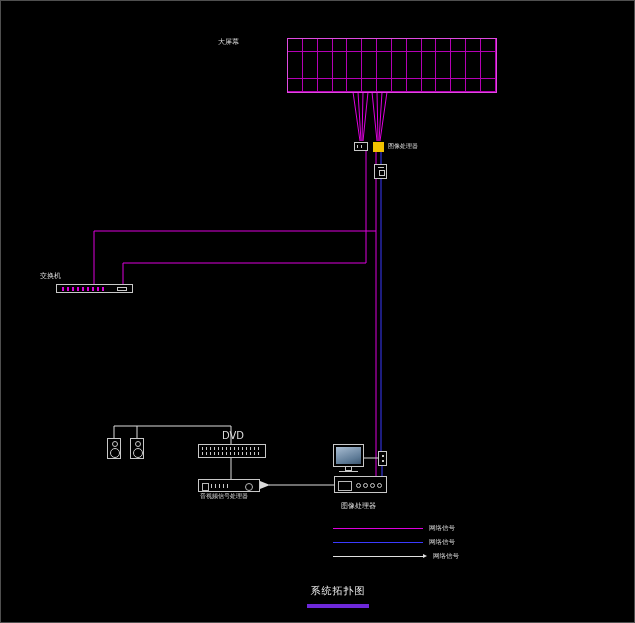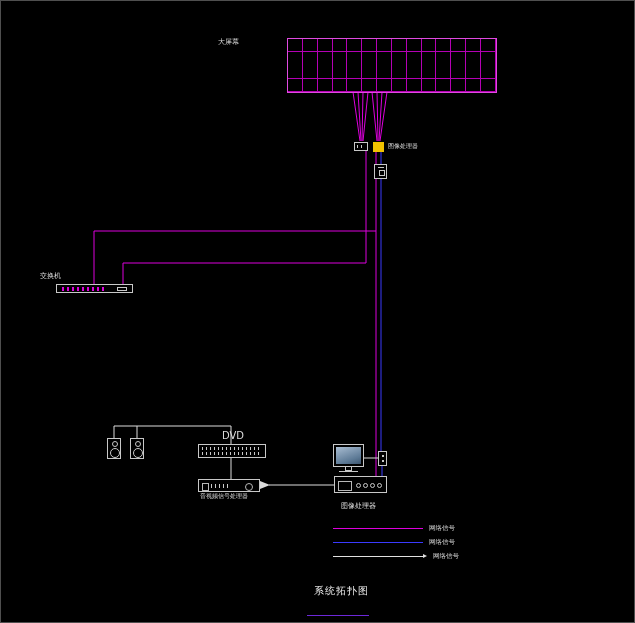--- a/index.html
+++ b/index.html
@@ -65,23 +65,23 @@
   .host-dots{position:absolute;right:4px;top:6px;display:flex;gap:2px;}
   .host-dots .dot{width:3px;height:3px;border:1px solid #c8c8c8;border-radius:50%;}
 
   .legend-row{position:absolute;left:332px;display:flex;align-items:center;height:8px;}
   .legend-row.l1{top:523px;} .legend-row.l2{top:537px;} .legend-row.l3{top:551px;}
   .legend-line{width:90px;height:1px;}
   .legend-arrow{width:0;height:0;border-left:4px solid #e0e0e0;border-top:2.5px solid transparent;border-bottom:2.5px solid transparent;}
   .legend-label{font-size:6.5px;margin-left:6px;color:#dedede;}
 
   .title{
-    position:absolute;left:306px;top:583px;width:62px;text-align:right;
+    position:absolute;left:306px;top:583px;width:62px;text-align:center;
     font-size:10px;letter-spacing:1px;color:#eeeeee;
-    padding-bottom:17px;border-bottom:1px solid #6d28d9;
+    padding-bottom:6px;border-bottom:4px solid #6d28d9;
   }
 </style>
 </head>
 <body>
 
 <div class="canvas">
 
   <svg class="wires" viewBox="0 0 635 623">
 
     <g stroke="#dd00dd" stroke-width="1" fill="none">

